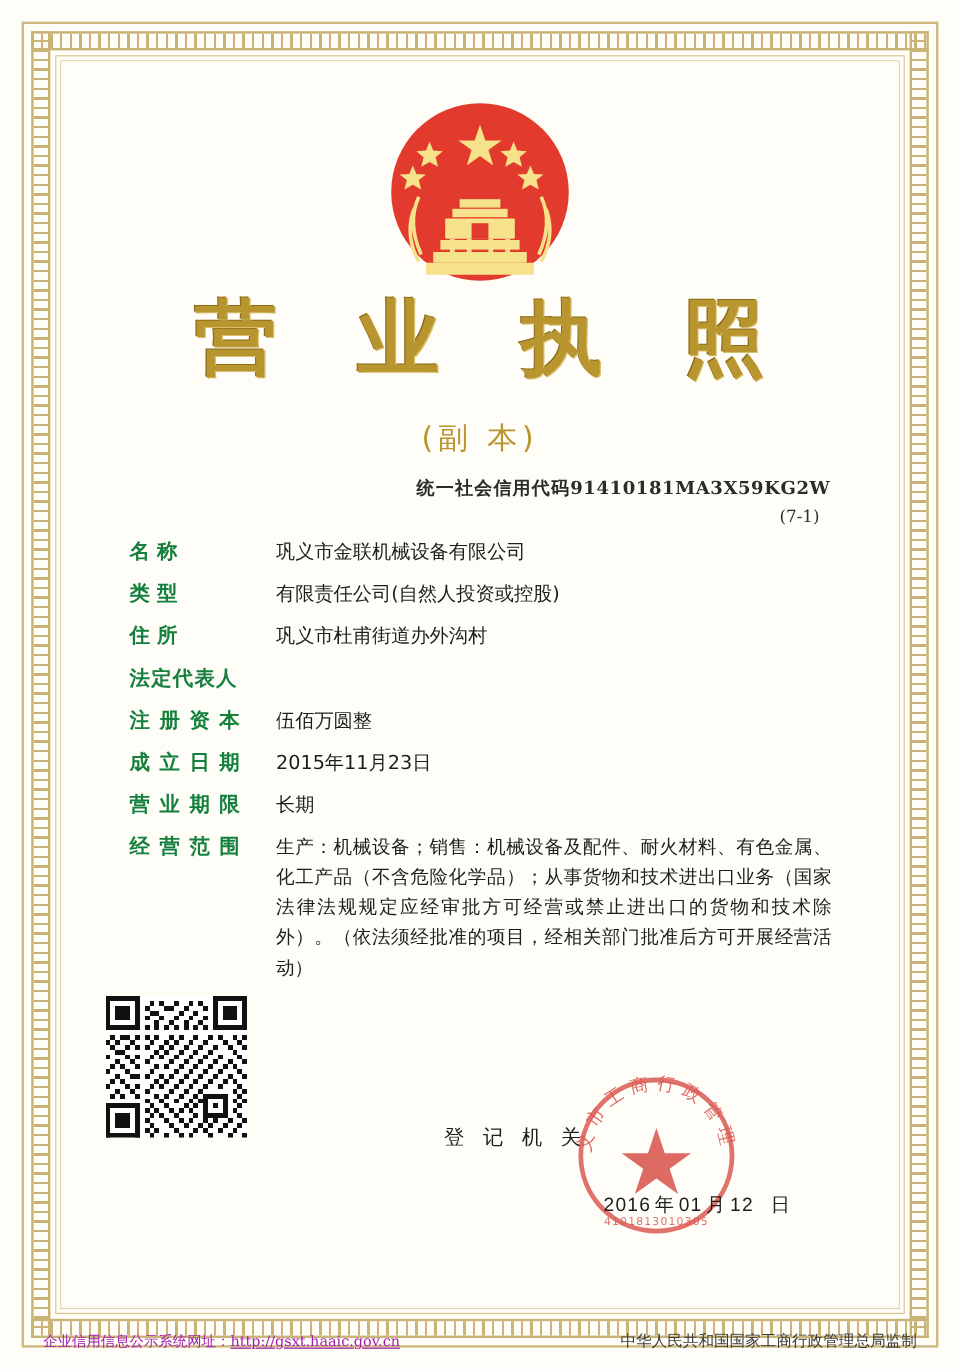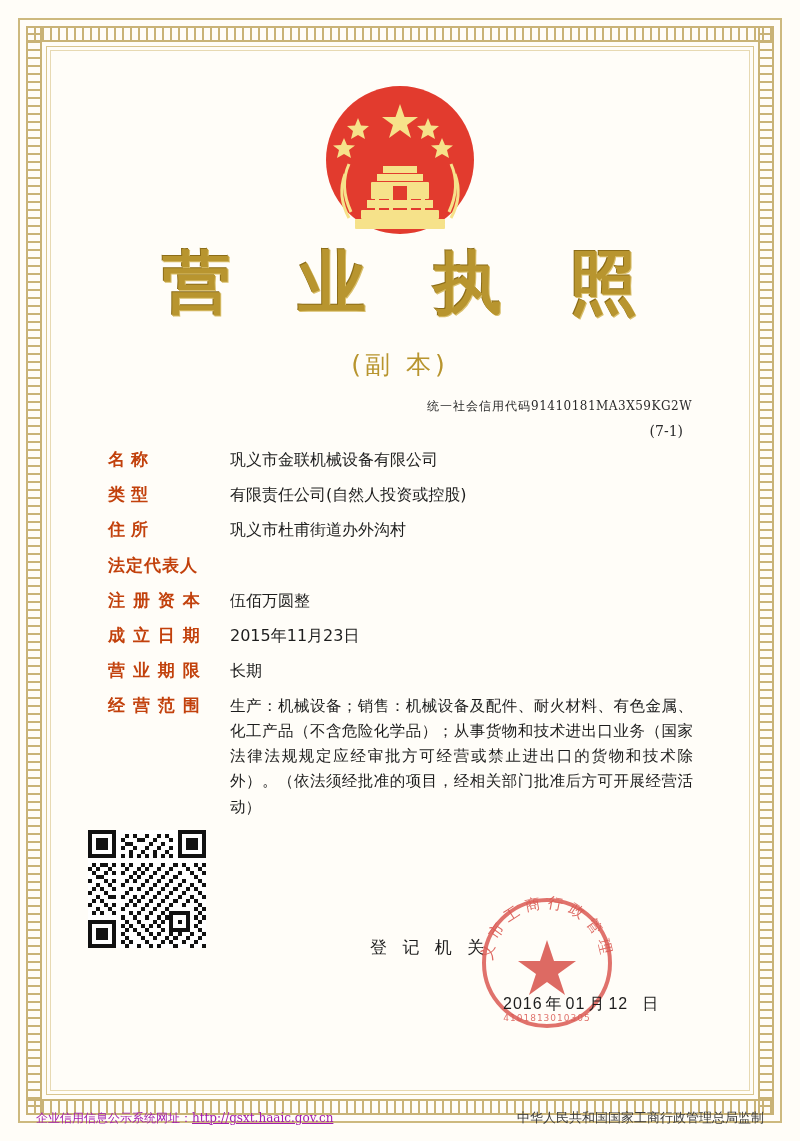--- a/index.html
+++ b/index.html
@@ -97,24 +97,25 @@
     letter-spacing: 4px;
     color: #b8952f;
     font-family: "DejaVu Sans", "Liberation Sans", sans-serif;
   }
 
   
   .credit-code {
     position: absolute;
     top: 398px;
     right: 108px;
-    font-size: 12px;
+    font-size: 15px;
     color: #2b2b2b;
     letter-spacing: 0.5px;
     font-family: "DejaVu Serif", serif;
+    font-weight: bold;
   }
   .credit-code .label { letter-spacing: 1px; }
   .page-no {
     position: absolute;
     top: 423px;
     right: 117px;
     font-size: 14px;
     color: #2b2b2b;
     font-family: "DejaVu Serif", serif;
   }
@@ -129,21 +130,21 @@
   .field-row {
     display: flex;
     align-items: flex-start;
     margin-bottom: 12px;
   }
   .field-label {
     width: 122px;
     flex: 0 0 122px;
     font-size: 17px;
     font-weight: bold;
-    color: #c2410c;
+    color: #15803d;
     letter-spacing: 0px;
     font-family: "DejaVu Sans", "Liberation Sans", sans-serif;
   }
   .lbl-4 { letter-spacing: 1px; }
   .field-value {
     flex: 1;
     font-size: 16px;
     color: #1d1d1d;
     font-family: "DejaVu Sans", "Liberation Sans", sans-serif;
     line-height: 1.45;

